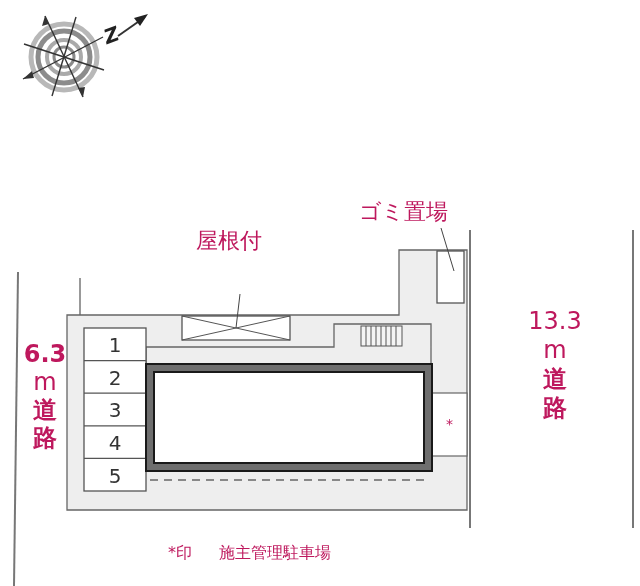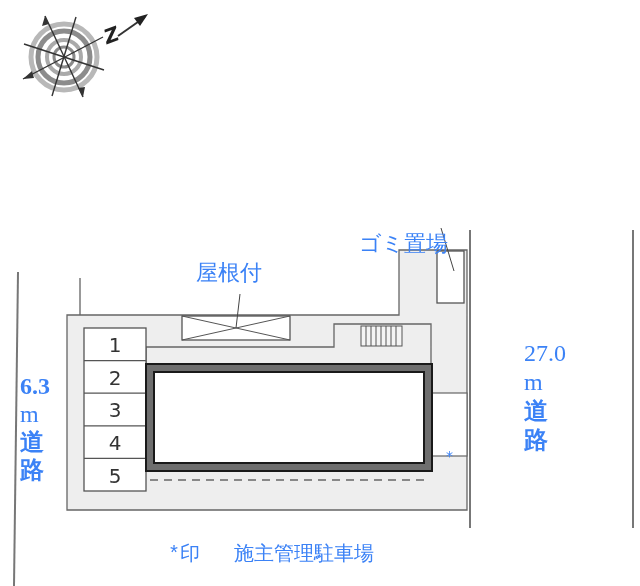--- a/index.html
+++ b/index.html
@@ -1,20 +1,20 @@
 <!DOCTYPE html>
 <html><head>
   <meta charset="utf-8">
   <style>
     html, body { margin:0; padding:0; background:#ffffff; }
     body { width:640px; height:586px; position:relative; overflow:hidden;
            font-family:"DejaVu Sans", sans-serif; color:#222; }
     #diagram { position:absolute; left:0; top:0; width:640px; height:586px; }
-    .lbl { position:absolute; color:#3b82f6; line-height:1; white-space:nowrap;margin-top:32px; }
-    .vert { text-align:left;font-family:Liberation Serif, serif; }
+    .lbl { position:absolute; color:#be185d; line-height:1; white-space:nowrap; }
+    .vert { text-align:center; }
     .vert span { display:block; }
     .stall-num { font-family:"DejaVu Sans", sans-serif; font-size:20px; fill:#333; }
   </style>
 </head>
 <body>
 
 <svg id="diagram" viewBox="0 0 640 586" width="640" height="586" xmlns="http://www.w3.org/2000/svg">
 
   <g>
     <circle cx="64" cy="57" r="33" fill="none" stroke="#b8b8b8" stroke-width="5"></circle>
@@ -93,24 +93,24 @@
 </div>
 
 <div class="lbl vert" style="left:20px; top:340px; width:50px; font-size:24px; line-height:28px; font-weight:bold;">
   <span>6.3</span>
   <span style="font-weight:normal;">m</span>
   <span>道</span>
   <span>路</span>
 </div>
 
 <div class="lbl vert" style="left:524px; top:307px; width:62px; font-size:24px; line-height:29px;">
-  <span>27.0</span>
+  <span>13.3</span>
   <span>m</span>
   <span style="font-weight:bold;">道</span>
   <span style="font-weight:bold;">路</span>
 </div>
 
 <div class="lbl" style="left:446px; top:417px; font-size:14px;">*</div>
 
-<div class="lbl" style="left:168px; top:513px; font-size:20px;font-family:Liberation Mono, monospace;">
+<div class="lbl" style="left:168px; top:545px; font-size:16px;">
   <span>*印</span>
   <span style="margin-left:22px;">施主管理駐車場</span>
 </div>
 
 </body></html>

